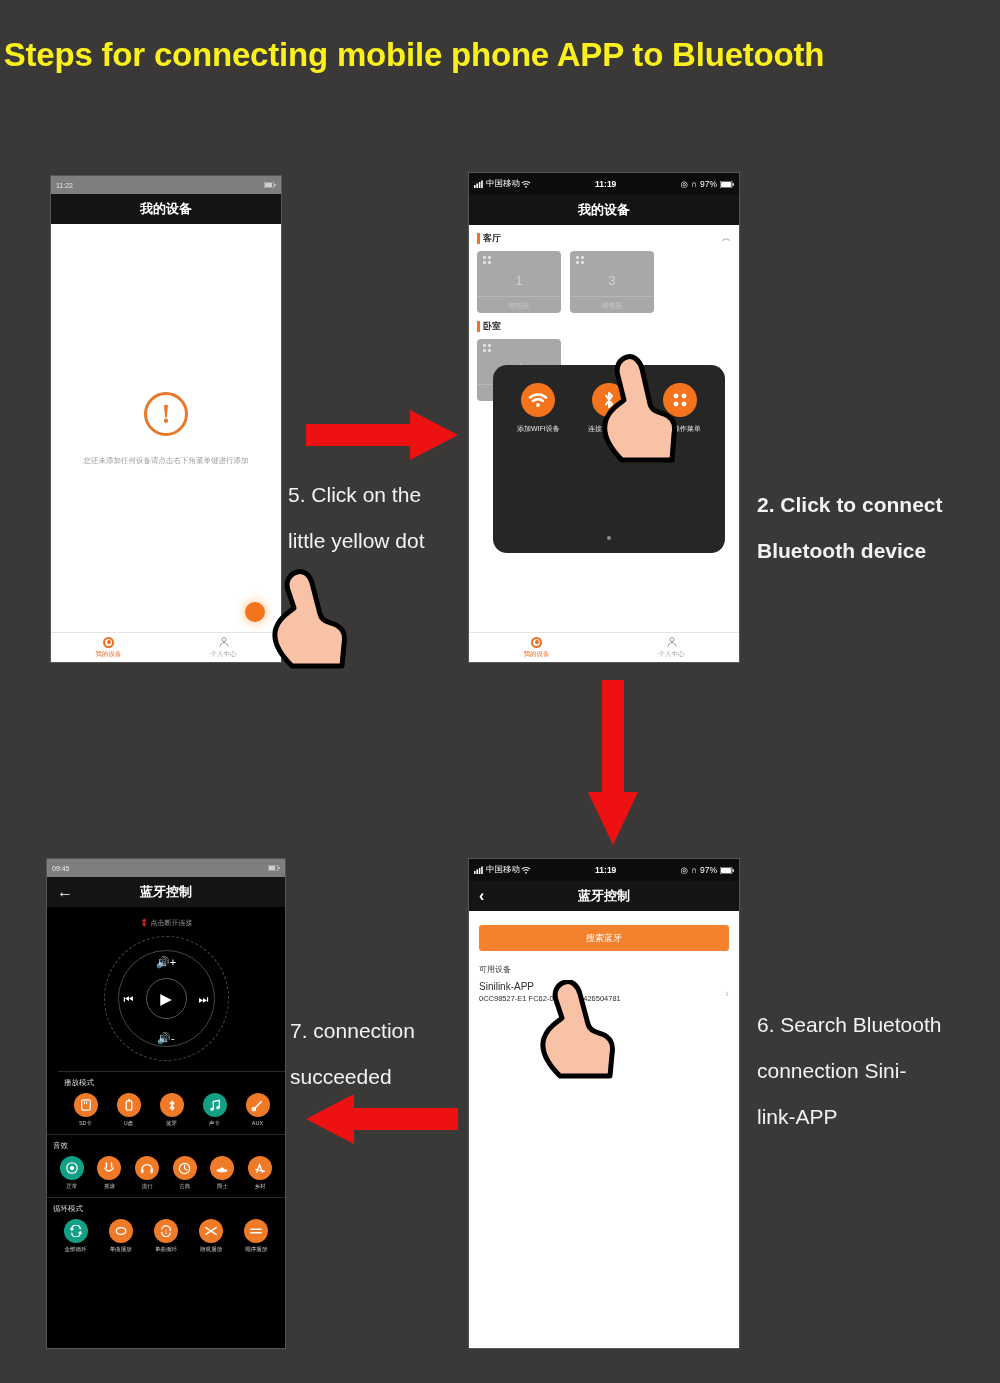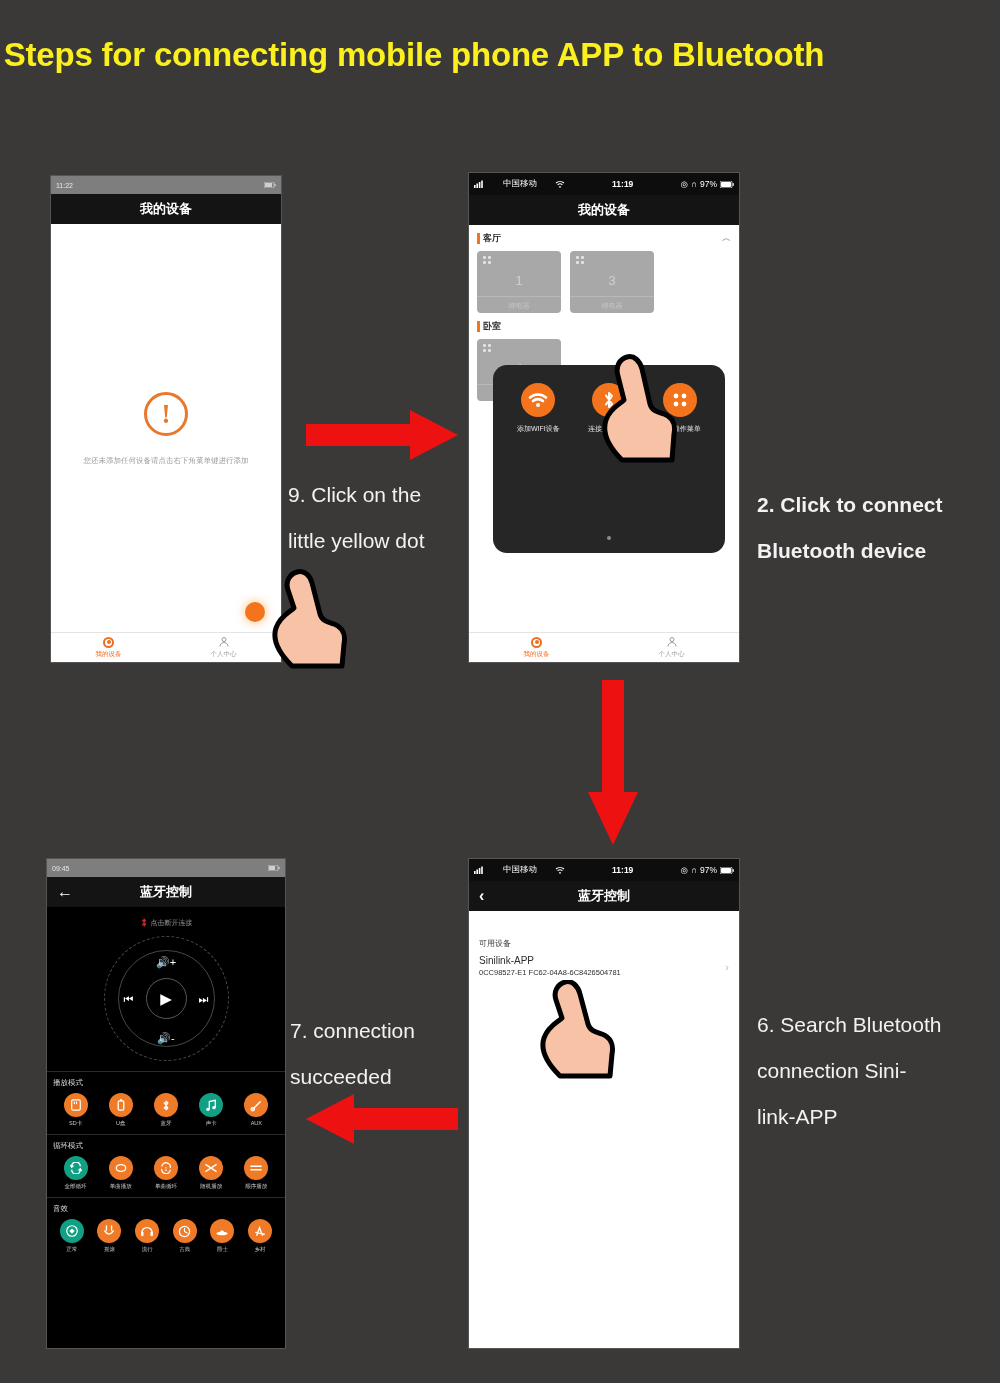--- a/index.html
+++ b/index.html
@@ -44,21 +44,21 @@
   .statusbar {
     height: 18px; width: 100%;
     background: #7e7e7e;
     display: flex; align-items: center;
     padding: 0 5px;
     font-size: 7px; color: #e8e8e8;
   }
   .statusbar.dark {
     background: #0d0d0d; color: #fff; height: 22px; font-size: 8.5px;
   }
-  .sb-left { display: flex; align-items: center; gap: 18px; }
+  .sb-left { display: flex; align-items: center; gap: 1px; }
   .sb-mid { flex: 1; text-align: center; font-weight: bold; }
   .sb-right { display: flex; align-items: center; gap: 3px; }
 
   .navbar {
     height: 30px; background: #141414;
     display: flex; align-items: center; justify-content: center;
     position: relative;
     color: #fff; font-size: 13px; font-weight: bold;
   }
   .navbar .back {
@@ -189,21 +189,21 @@
   </svg>
 
   <svg class="arrow" style="left:584px; top:680px;" width="58" height="165" viewBox="0 0 58 165">
     <path d="M18 0 H40 V112 H54 L29 165 L4 112 H18 Z" fill="#ee1111"></path>
   </svg>
 
   <svg class="arrow" style="left:306px; top:1090px;" width="152" height="58" viewBox="0 0 152 58">
     <path d="M152 18 H48 V4 L0 29 L48 54 V40 H152 Z" fill="#ee1111"></path>
   </svg>
 
-  <div class="caption" style="left:288px; top:472px; width:190px;">9. Click on the
+  <div class="caption" style="left:288px; top:472px; width:190px;">5. Click on the
 little yellow dot</div>
   <div class="caption" style="left:757px; top:482px; width:240px;font-weight:bold;">2.  Click to connect
 Bluetooth device</div>
   <div class="caption" style="left:757px; top:1002px; width:240px;">6.  Search Bluetooth
 connection Sini-
 link-APP</div>
   <div class="caption" style="left:290px; top:1008px; width:185px;">7.  connection
 succeeded</div>
 
   <div class="phone" style="left:50px; top:175px; width:232px; height:488px;">
@@ -415,20 +415,23 @@
           <rect x="1" y="1" width="10" height="5" rx="0.8" fill="#fff"></rect>
           <rect x="12.6" y="2.2" width="1.2" height="2.6" fill="#fff"></rect>
         </svg>
       </span>
     </div>
     <div class="navbar">
       <span class="back">‹</span>
       <span>蓝牙控制</span>
     </div>
     <div class="p3-body">
+      <div class="search-btn">
+        <span>搜索蓝牙</span>
+      </div>
       <div class="avail">可用设备</div>
       <div class="devrow">
         <div>
           <div class="devname">Sinilink-APP</div>
           <div class="devuuid">0CC98527-E1     FC62-04A8-6C8426504781</div>
         </div>
         <span class="chev">›</span>
       </div>
     </div>
   </div>
@@ -469,21 +472,21 @@
         <span class="dial-mid"></span>
         <span class="dial-lbl" style="left:50%;top:20px;transform:translateX(-50%);">🔊+</span>
         <span class="dial-lbl" style="left:50%;bottom:16px;transform:translateX(-50%);">🔊-</span>
         <span class="dial-lbl" style="left:20px;top:50%;transform:translateY(-50%);">⏮</span>
         <span class="dial-lbl" style="right:20px;top:50%;transform:translateY(-50%);">⏭</span>
         <span class="dial-inner">
           <span style="color:#fff;font-size:15px;">▶</span>
         </span>
       </div>
 
-      <div class="sec" style="margin-top:10px;">
+      <div class="sec" style="margin-top:10px;margin-left:11px;">
         <div class="sec-title">播放模式</div>
         <div class="sec-row">
           <div class="sitem">
             <span class="sicon">
               <svg width="12" height="12" viewBox="0 0 14 14">
                   <rect x="2" y="1" width="10" height="12" rx="1.6" fill="none" stroke="#fff" stroke-width="1.4"></rect>
                   <rect x="4.5" y="3" width="1.3" height="3" fill="#fff"></rect>
                   <rect x="7" y="3" width="1.3" height="3" fill="#fff"></rect>
                 </svg>
             </span>
@@ -517,20 +520,79 @@
             <span class="slabel">声卡</span>
           </div>
           <div class="sitem">
             <span class="sicon">
               <svg width="13" height="13" viewBox="0 0 14 14">
                   <path d="M3 11 L11 3" stroke="#fff" stroke-width="1.6" stroke-linecap="round"></path>
                   <circle cx="3" cy="11" r="1.8" fill="none" stroke="#fff" stroke-width="1.4"></circle>
                 </svg>
             </span>
             <span class="slabel">AUX</span>
+          </div>
+        </div>
+      </div>
+
+      <div class="sec">
+        <div class="sec-title">音效</div>
+        <div class="sec-row">
+          <div class="sitem">
+            <span class="sicon on">
+              <svg width="14" height="14" viewBox="0 0 16 16">
+                  <circle cx="8" cy="8" r="6" fill="none" stroke="#fff" stroke-width="1.4"></circle>
+                  <path d="M8 5 L11 8 L8 11 L5 8 Z" fill="#fff"></path>
+                </svg>
+            </span>
+            <span class="slabel">正常</span>
+          </div>
+          <div class="sitem">
+            <span class="sicon">
+              <svg width="12" height="14" viewBox="0 0 14 16">
+                  <path d="M4 2 V7 M10 2 V7 M2 8 Q7 15 12 8" fill="none" stroke="#fff" stroke-width="1.6" stroke-linecap="round"></path>
+                </svg>
+            </span>
+            <span class="slabel">摇滚</span>
+          </div>
+          <div class="sitem">
+            <span class="sicon">
+              <svg width="14" height="12" viewBox="0 0 16 14">
+                  <path d="M2 9 A6 6 0 0 1 14 9" fill="none" stroke="#fff" stroke-width="1.6"></path>
+                  <rect x="1" y="8" width="3" height="5" rx="1.2" fill="#fff"></rect>
+                  <rect x="12" y="8" width="3" height="5" rx="1.2" fill="#fff"></rect>
+                </svg>
+            </span>
+            <span class="slabel">流行</span>
+          </div>
+          <div class="sitem">
+            <span class="sicon">
+              <svg width="13" height="13" viewBox="0 0 14 14">
+                  <circle cx="7" cy="7" r="5.5" fill="none" stroke="#fff" stroke-width="1.4"></circle>
+                  <path d="M7 7 L7 3.5 M7 7 L9.8 8.6" stroke="#fff" stroke-width="1.3" stroke-linecap="round"></path>
+                </svg>
+            </span>
+            <span class="slabel">古典</span>
+          </div>
+          <div class="sitem">
+            <span class="sicon">
+              <svg width="14" height="12" viewBox="0 0 16 14">
+                  <ellipse cx="8" cy="10" rx="6.5" ry="2" fill="#fff"></ellipse>
+                  <path d="M4.5 10 Q8 2 11.5 10" fill="#fff"></path>
+                </svg>
+            </span>
+            <span class="slabel">爵士</span>
+          </div>
+          <div class="sitem">
+            <span class="sicon">
+              <svg width="13" height="13" viewBox="0 0 14 14">
+                  <path d="M3 11 L6 3 L9 11 M2 8 L11 10" fill="none" stroke="#fff" stroke-width="1.5" stroke-linecap="round"></path>
+                </svg>
+            </span>
+            <span class="slabel">乡村</span>
           </div>
         </div>
       </div>
 
       <div class="sec">
         <div class="sec-title">循环模式</div>
         <div class="sec-row">
           <div class="sitem">
             <span class="sicon on">
               <svg width="14" height="12" viewBox="0 0 16 14">
@@ -572,75 +634,16 @@
             <span class="sicon">
               <svg width="14" height="12" viewBox="0 0 16 14">
                   <path d="M2 5 H14 M2 9 H14" stroke="#fff" stroke-width="1.6" stroke-linecap="round"></path>
                 </svg>
             </span>
             <span class="slabel">顺序播放</span>
           </div>
         </div>
       </div>
 
-      <div class="sec">
-        <div class="sec-title">音效</div>
-        <div class="sec-row">
-          <div class="sitem">
-            <span class="sicon on">
-              <svg width="14" height="14" viewBox="0 0 16 16">
-                  <circle cx="8" cy="8" r="6" fill="none" stroke="#fff" stroke-width="1.4"></circle>
-                  <path d="M8 5 L11 8 L8 11 L5 8 Z" fill="#fff"></path>
-                </svg>
-            </span>
-            <span class="slabel">正常</span>
-          </div>
-          <div class="sitem">
-            <span class="sicon">
-              <svg width="12" height="14" viewBox="0 0 14 16">
-                  <path d="M4 2 V7 M10 2 V7 M2 8 Q7 15 12 8" fill="none" stroke="#fff" stroke-width="1.6" stroke-linecap="round"></path>
-                </svg>
-            </span>
-            <span class="slabel">摇滚</span>
-          </div>
-          <div class="sitem">
-            <span class="sicon">
-              <svg width="14" height="12" viewBox="0 0 16 14">
-                  <path d="M2 9 A6 6 0 0 1 14 9" fill="none" stroke="#fff" stroke-width="1.6"></path>
-                  <rect x="1" y="8" width="3" height="5" rx="1.2" fill="#fff"></rect>
-                  <rect x="12" y="8" width="3" height="5" rx="1.2" fill="#fff"></rect>
-                </svg>
-            </span>
-            <span class="slabel">流行</span>
-          </div>
-          <div class="sitem">
-            <span class="sicon">
-              <svg width="13" height="13" viewBox="0 0 14 14">
-                  <circle cx="7" cy="7" r="5.5" fill="none" stroke="#fff" stroke-width="1.4"></circle>
-                  <path d="M7 7 L7 3.5 M7 7 L9.8 8.6" stroke="#fff" stroke-width="1.3" stroke-linecap="round"></path>
-                </svg>
-            </span>
-            <span class="slabel">古典</span>
-          </div>
-          <div class="sitem">
-            <span class="sicon">
-              <svg width="14" height="12" viewBox="0 0 16 14">
-                  <ellipse cx="8" cy="10" rx="6.5" ry="2" fill="#fff"></ellipse>
-                  <path d="M4.5 10 Q8 2 11.5 10" fill="#fff"></path>
-                </svg>
-            </span>
-            <span class="slabel">爵士</span>
-          </div>
-          <div class="sitem">
-            <span class="sicon">
-              <svg width="13" height="13" viewBox="0 0 14 14">
-                  <path d="M3 11 L6 3 L9 11 M2 8 L11 10" fill="none" stroke="#fff" stroke-width="1.5" stroke-linecap="round"></path>
-                </svg>
-            </span>
-            <span class="slabel">乡村</span>
-          </div>
-        </div>
-      </div>
-
     </div>
   </div>
 
 </div>
 
 </body></html>

